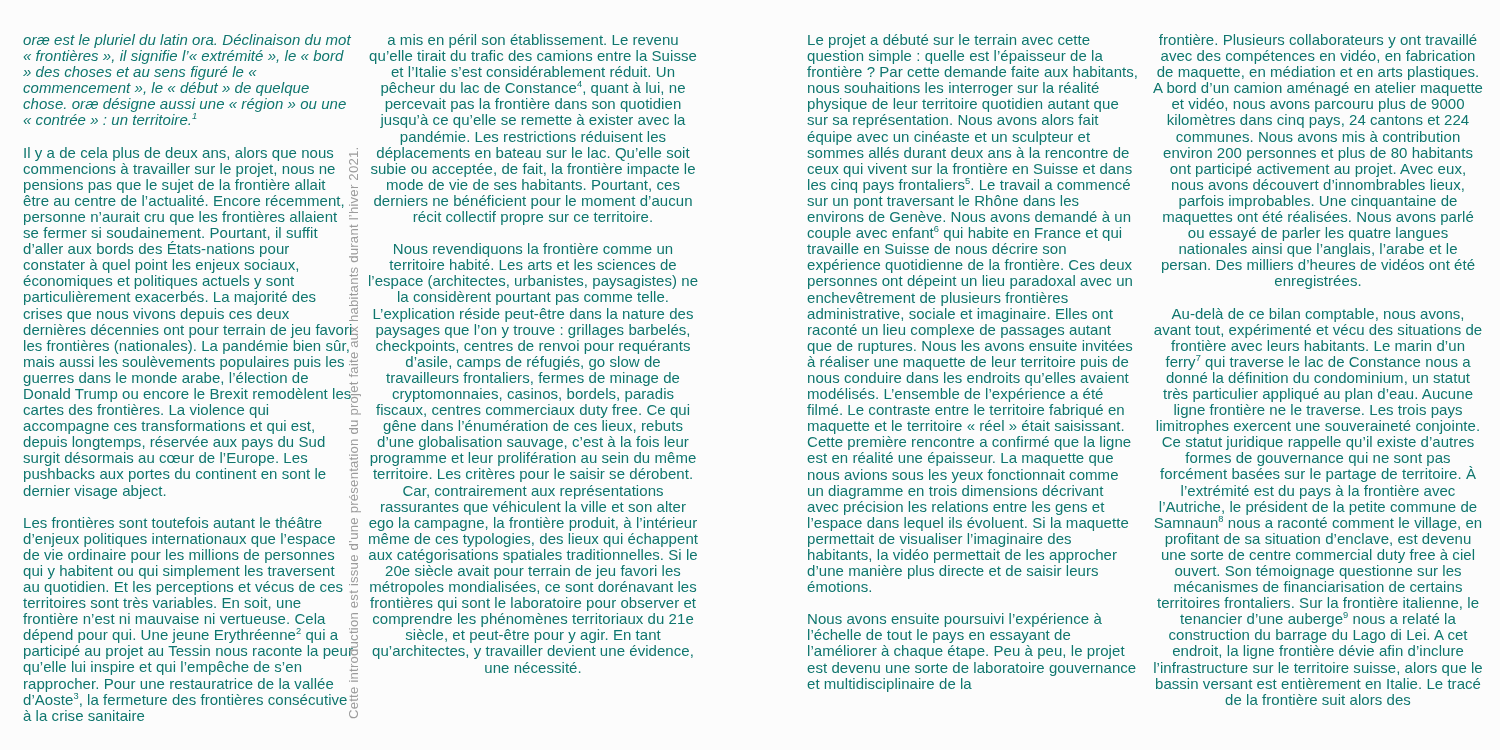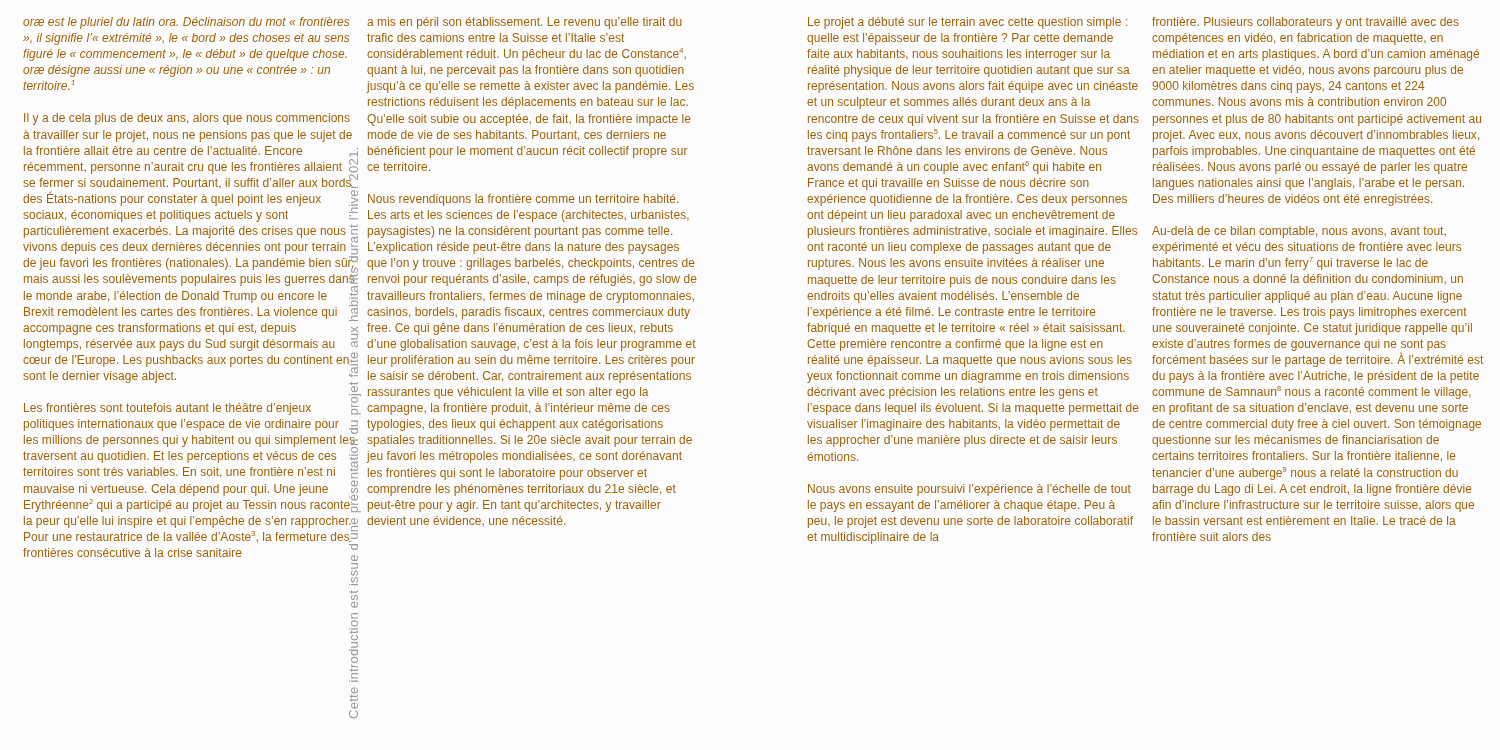--- a/index.html
+++ b/index.html
@@ -9,32 +9,32 @@
     overflow: hidden;
     background: #fcfcfc;
     font-family: "Liberation Sans", sans-serif;
   }
   .page {
     position: absolute;
     inset: 0;
   }
   .col {
     position: absolute;
-    top: 14px;
+    top: 32px;
     width: 332px;
-    font-size: 12px;
+    font-size: 15px;
     line-height: 16.1px;
     letter-spacing: 0.05px;
-    color: #a16207;
+    color: #0f766e;
     text-align: left;
   }
   #col-0 { left: 23px; }
-  #col-1 { left: 367px; }
+  #col-1 { left: 367px; text-align: center; }
   #col-2 { left: 807px; }
-  #col-3 { left: 1152px; }
+  #col-3 { left: 1152px; text-align: center; }
   .col p { margin: 0 0 16px 0; }
   .col p.italic { font-style: italic; }
   .it { }
   sup { font-size: 0.62em; line-height: 0; vertical-align: super; }
   .sidenote {
     position: absolute;
     left: 346px;
     top: 719px;
     width: 690px;
     transform: rotate(-90deg);
@@ -54,20 +54,20 @@
       <p class="italic"><span>oræ est le pluriel du latin ora. Déclinaison du mot « frontières », il signifie l’« extrémité », le « bord » des choses et au sens figuré le « commencement », le « début » de quelque chose. oræ désigne aussi une « région » ou une « contrée » : un territoire.</span><sup>1</sup></p>
       <p><span>Il y a de cela plus de deux ans, alors que nous commencions à travailler sur le projet, nous ne pensions pas que le sujet de la frontière allait être au centre de l’actualité. Encore récemment, personne n’aurait cru que les frontières allaient se fermer si soudainement. Pourtant, il suffit d’aller aux bords des États-nations pour constater à quel point les enjeux sociaux, économiques et politiques actuels y sont particulièrement exacerbés. La majorité des crises que nous vivons depuis ces deux dernières décennies ont pour terrain de jeu favori les frontières (nationales). La pandémie bien sûr, mais aussi les soulèvements populaires puis les guerres dans le monde arabe, l’élection de Donald Trump ou encore le Brexit remodèlent les cartes des frontières. La violence qui accompagne ces transformations et qui est, depuis longtemps, réservée aux pays du Sud surgit désormais au cœur de l’Europe. Les </span><span class="it">pushbacks</span><span> aux portes du continent en sont le dernier visage abject.</span></p>
       <p><span>Les frontières sont toutefois autant le théâtre d’enjeux politiques internationaux que l’espace de vie ordinaire pour les millions de personnes qui y habitent ou qui simplement les traversent au quotidien. Et les perceptions et vécus de ces territoires sont très variables. En soit, une frontière n’est ni mauvaise ni vertueuse. Cela dépend pour qui. Une jeune Erythréenne</span><sup>2</sup><span> qui a participé au projet au Tessin nous raconte la peur qu’elle lui inspire et qui l’empêche de s’en rapprocher. Pour une restauratrice de la vallée d’Aoste</span><sup>3</sup><span>, la fermeture des frontières consécutive à la crise sanitaire</span></p>
     </div>
   <div class="col" id="col-1">
       <p><span>a mis en péril son établissement. Le revenu qu’elle tirait du trafic des camions entre la Suisse et l’Italie s’est considérablement réduit. Un pêcheur du lac de Constance</span><sup>4</sup><span>, quant à lui, ne percevait pas la frontière dans son quotidien jusqu’à ce qu’elle se remette à exister avec la pandémie. Les restrictions réduisent les déplacements en bateau sur le lac. Qu’elle soit subie ou acceptée, de fait, la frontière impacte le mode de vie de ses habitants. Pourtant, ces derniers ne bénéficient pour le moment d’aucun récit collectif propre sur ce territoire.</span></p>
       <p><span>Nous revendiquons la frontière comme un territoire habité. Les arts et les sciences de l’espace (architectes, urbanistes, paysagistes) ne la considèrent pourtant pas comme telle. L’explication réside peut-être dans la nature des paysages que l’on y trouve : grillages barbelés, checkpoints, centres de renvoi pour requérants d’asile, camps de réfugiés, </span><span class="it">go slow</span><span> de travailleurs frontaliers, fermes de minage de cryptomonnaies, casinos, bordels, paradis fiscaux, centres commerciaux duty free. Ce qui gêne dans l’énumération de ces lieux, rebuts d’une globalisation sauvage, c’est à la fois leur programme et leur prolifération au sein du même territoire. Les critères pour le saisir se dérobent. Car, contrairement aux représentations rassurantes que véhiculent la ville et son alter ego la campagne, la frontière produit, à l’intérieur même de ces typologies, des lieux qui échappent aux catégorisations spatiales traditionnelles. Si le 20e siècle avait pour terrain de jeu favori les métropoles mondialisées, ce sont dorénavant les frontières qui sont le laboratoire pour observer et comprendre les phénomènes territoriaux du 21e siècle, et peut-être pour y agir. En tant qu’architectes, y travailler devient une évidence, une nécessité.</span></p>
     </div>
   <div class="col" id="col-2">
       <p><span>Le projet a débuté sur le terrain avec cette question simple : quelle est l’épaisseur de la frontière ? Par cette demande faite aux habitants, nous souhaitions les interroger sur la réalité physique de leur territoire quotidien autant que sur sa représentation. Nous avons alors fait équipe avec un cinéaste et un sculpteur et sommes allés durant deux ans à la rencontre de ceux qui vivent sur la frontière en Suisse et dans les cinq pays frontaliers</span><sup>5</sup><span>. Le travail a commencé sur un pont traversant le Rhône dans les environs de Genève. Nous avons demandé à un couple avec enfant</span><sup>6</sup><span> qui habite en France et qui travaille en Suisse de nous décrire son expérience quotidienne de la frontière. Ces deux personnes ont dépeint un lieu paradoxal avec un enchevêtrement de plusieurs frontières administrative, sociale et imaginaire. Elles ont raconté un lieu complexe de passages autant que de ruptures. Nous les avons ensuite invitées à réaliser une maquette de leur territoire puis de nous conduire dans les endroits qu’elles avaient modélisés. L’ensemble de l’expérience a été filmé. Le contraste entre le territoire fabriqué en maquette et le territoire « réel » était saisissant. Cette première rencontre a confirmé que la ligne est en réalité une épaisseur. La maquette que nous avions sous les yeux fonctionnait comme un diagramme en trois dimensions décrivant avec précision les relations entre les gens et l’espace dans lequel ils évoluent. Si la maquette permettait de visualiser l’imaginaire des habitants, la vidéo permettait de les approcher d’une manière plus directe et de saisir leurs émotions.</span></p>
-      <p><span>Nous avons ensuite poursuivi l’expérience à l’échelle de tout le pays en essayant de l’améliorer à chaque étape. Peu à peu, le projet est devenu une sorte de laboratoire collaboratif et multidisciplinaire de la</span></p>
+      <p><span>Nous avons ensuite poursuivi l’expérience à l’échelle de tout le pays en essayant de l’améliorer à chaque étape. Peu à peu, le projet est devenu une sorte de laboratoire gouvernance et multidisciplinaire de la</span></p>
     </div>
   <div class="col" id="col-3">
       <p><span>frontière. Plusieurs collaborateurs y ont travaillé avec des compétences en vidéo, en fabrication de maquette, en médiation et en arts plastiques. A bord d’un camion aménagé en atelier maquette et vidéo, nous avons parcouru plus de 9000 kilomètres dans cinq pays, 24 cantons et 224 communes. Nous avons mis à contribution environ 200 personnes et plus de 80 habitants ont participé activement au projet. Avec eux, nous avons découvert d’innombrables lieux, parfois improbables. Une cinquantaine de maquettes ont été réalisées. Nous avons parlé ou essayé de parler les quatre langues nationales ainsi que l’anglais, l’arabe et le persan. Des milliers d’heures de vidéos ont été enregistrées.</span></p>
       <p><span>Au-delà de ce bilan comptable, nous avons, avant tout, expérimenté et vécu des situations de frontière avec leurs habitants. Le marin d’un ferry</span><sup>7</sup><span> qui traverse le lac de Constance nous a donné la définition du </span><span class="it">condominium</span><span>, un statut très particulier appliqué au plan d’eau. Aucune ligne frontière ne le traverse. Les trois pays limitrophes exercent une souveraineté conjointe. Ce statut juridique rappelle qu’il existe d’autres formes de gouvernance qui ne sont pas forcément basées sur le partage de territoire. À l’extrémité est du pays à la frontière avec l’Autriche, le président de la petite commune de Samnaun</span><sup>8</sup><span> nous a raconté comment le village, en profitant de sa situation d’enclave, est devenu une sorte de centre commercial duty free à ciel ouvert. Son témoignage questionne sur les mécanismes de financiarisation de certains territoires frontaliers. Sur la frontière italienne, le tenancier d’une auberge</span><sup>9</sup><span> nous a relaté la construction du barrage du Lago di Lei. A cet endroit, la ligne frontière dévie afin d’inclure l’infrastructure sur le territoire suisse, alors que le bassin versant est entièrement en Italie. Le tracé de la frontière suit alors des</span></p>
     </div>
   <div class="sidenote">Cette introduction est issue d’une présentation du projet faite aux habitants durant l’hiver 2021.</div>
 </div>
 
 </body></html>

